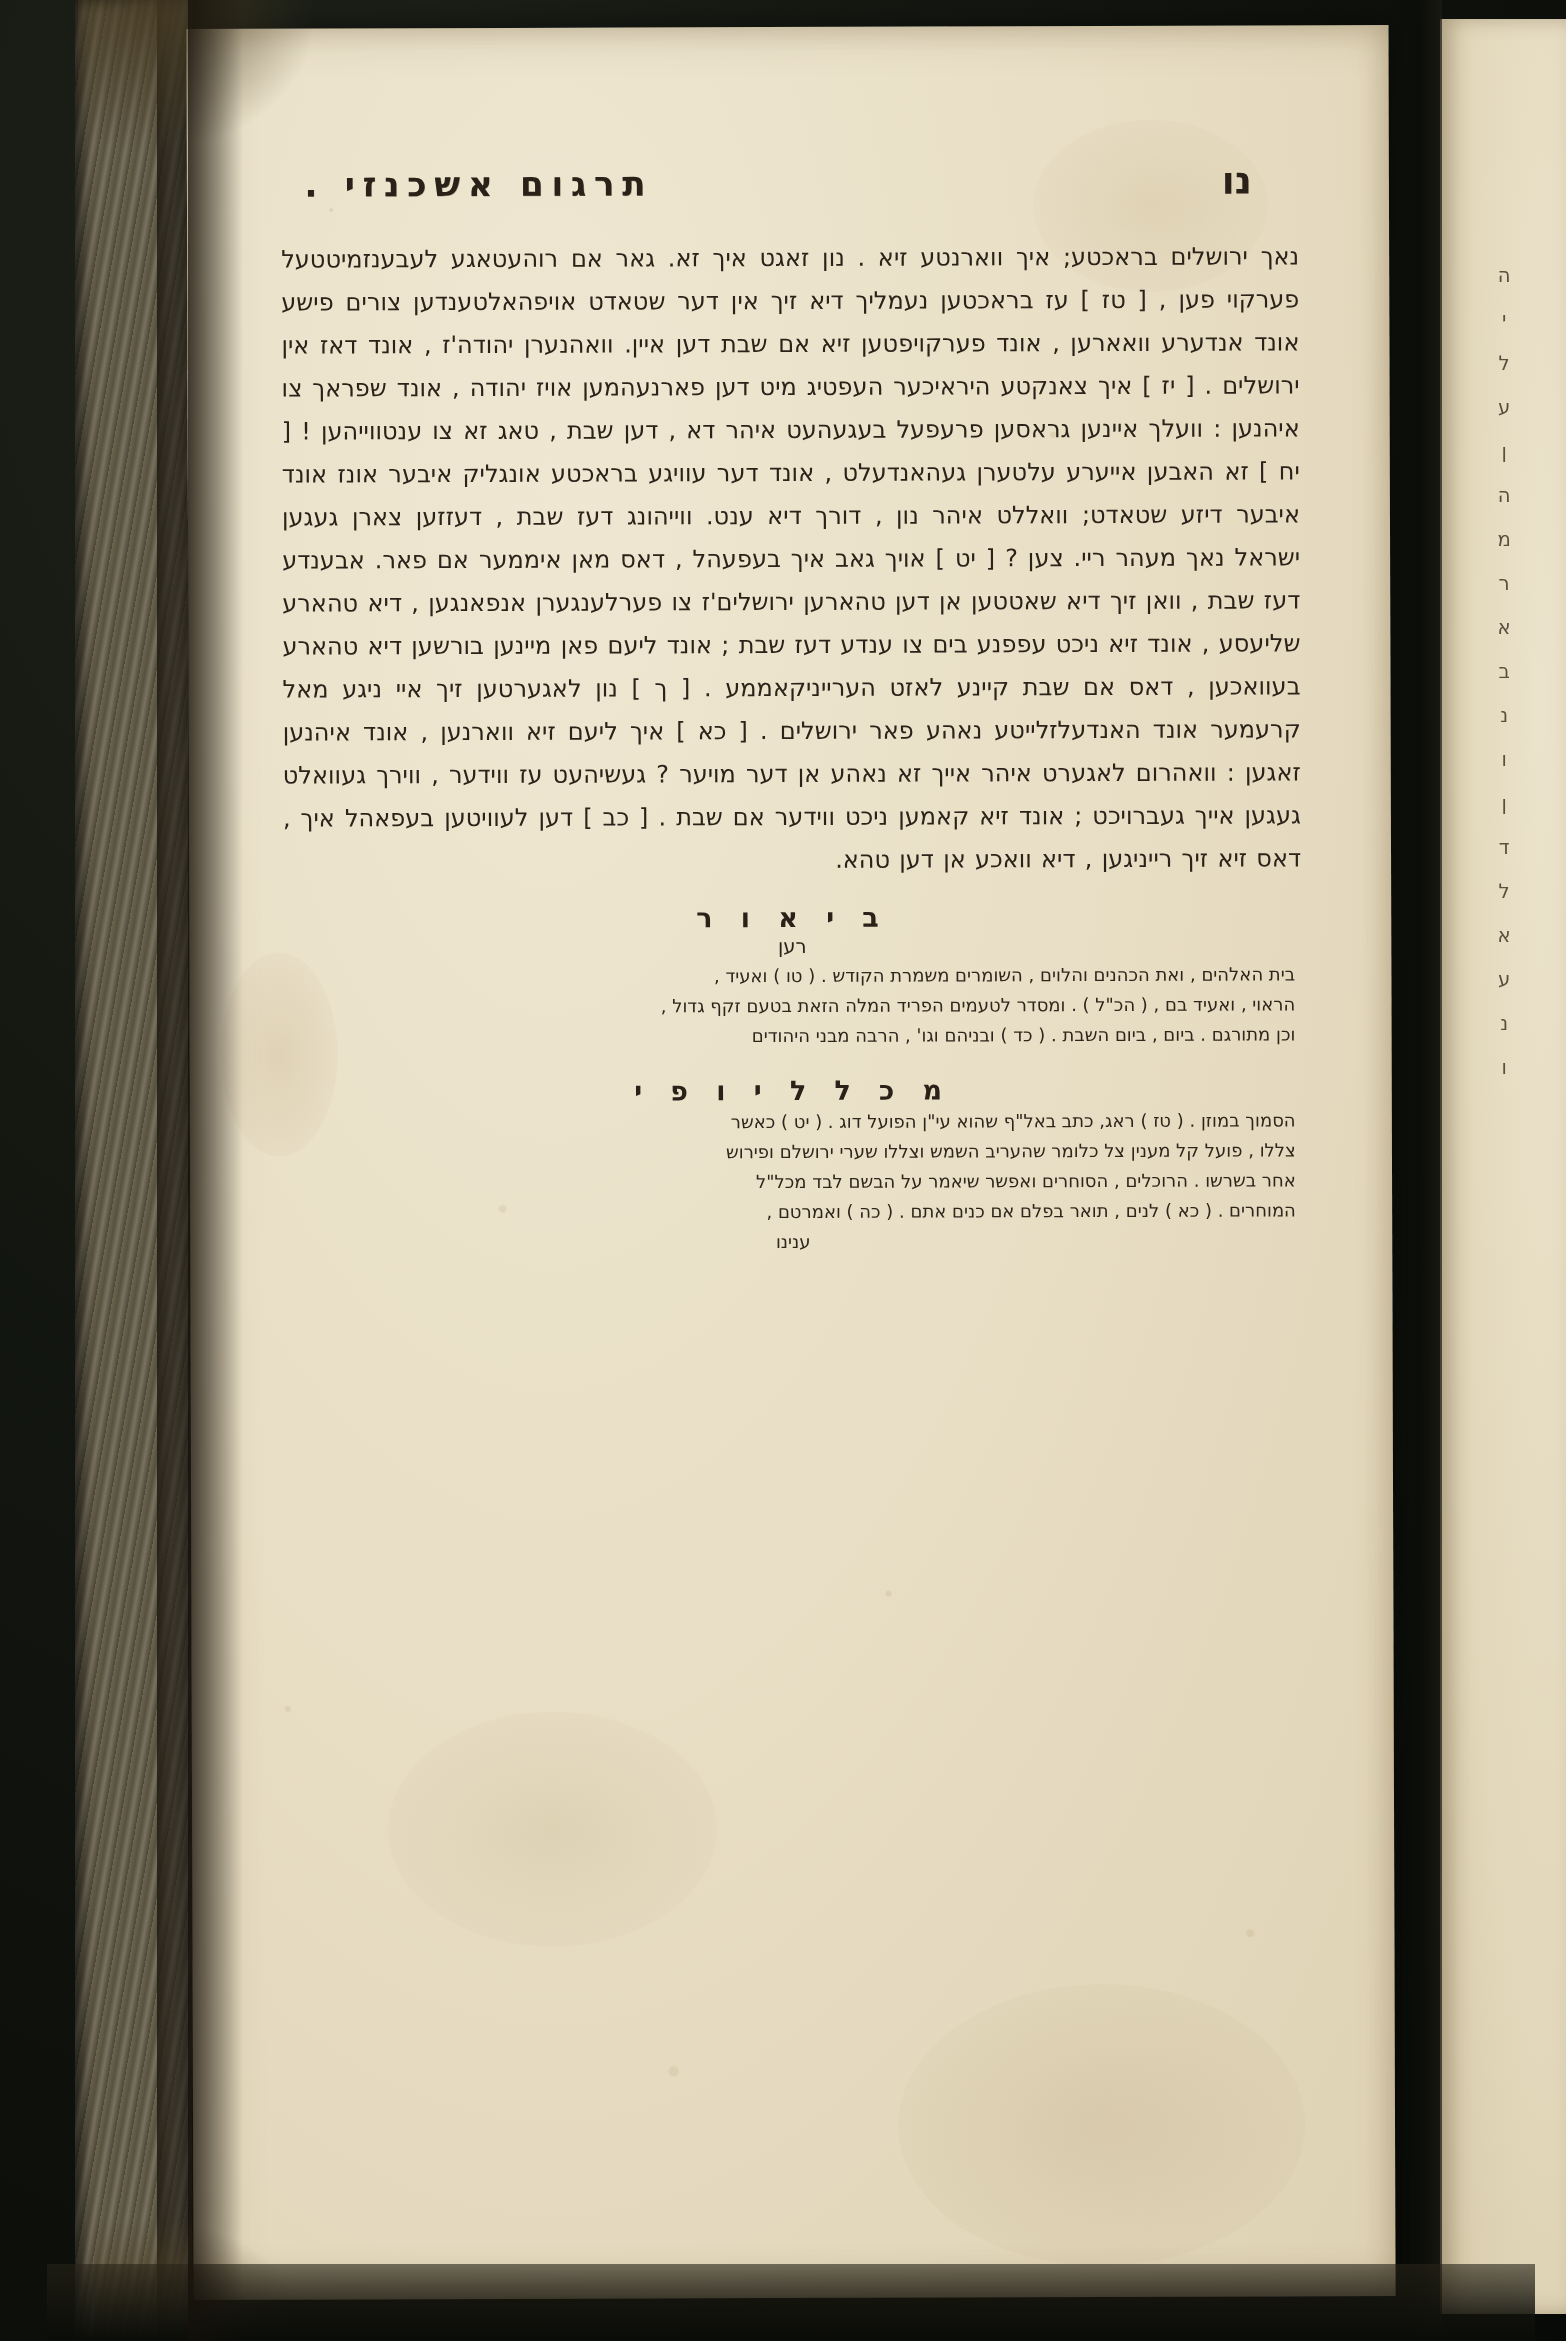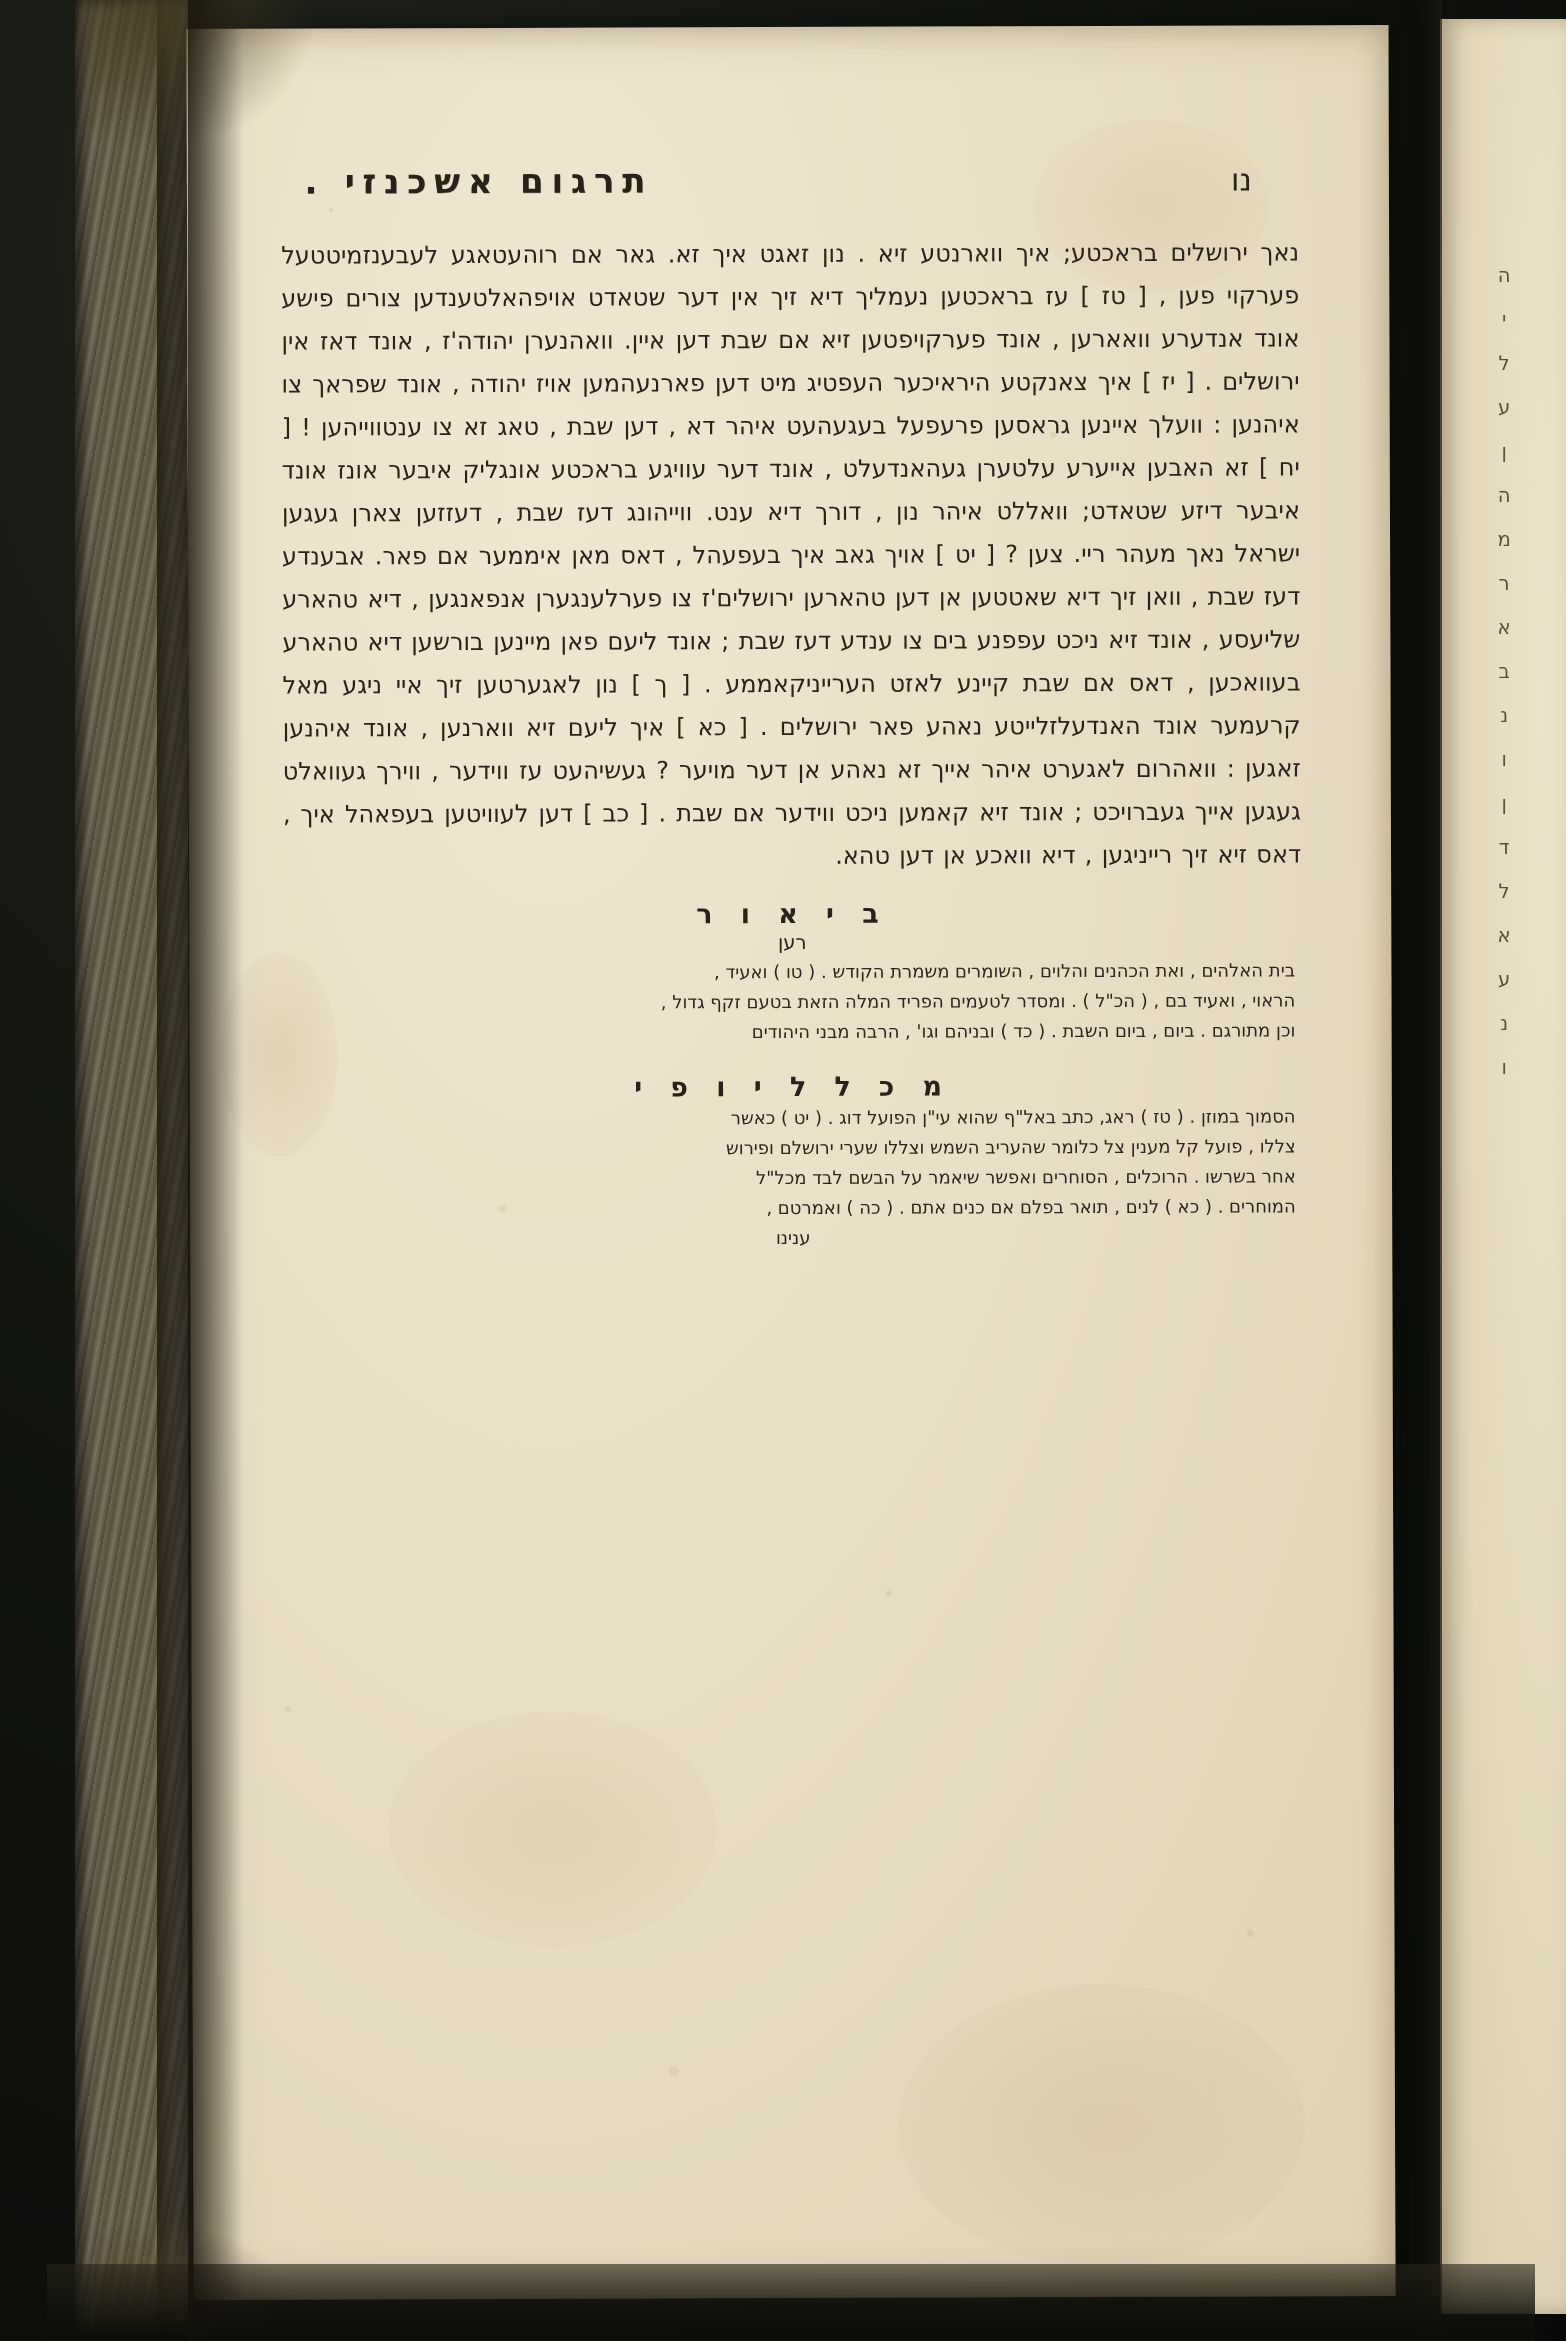--- a/index.html
+++ b/index.html
@@ -136,22 +136,22 @@
   .heading-title {
     font-family: "DejaVu Sans", sans-serif;
     font-size: 34px;
     font-weight: bold;
     letter-spacing: 7.8px;
     color: #2a2118;
     text-shadow: 0.4px 0.4px 0 rgba(60,45,25,0.4);
   }
   .folio {
     font-family: "DejaVu Sans", sans-serif;
-    font-size: 31px;
-    font-weight: normal;
+    font-size: 38px;
+    font-weight: bold;
     color: #2a2118;
   }
   .body-text {
     font-family: "DejaVu Sans", sans-serif;
     font-size: 24px;
     line-height: 43px;
     color: #2b2219;
     text-align: justify;
     text-justify: inter-word;
     direction: rtl;

